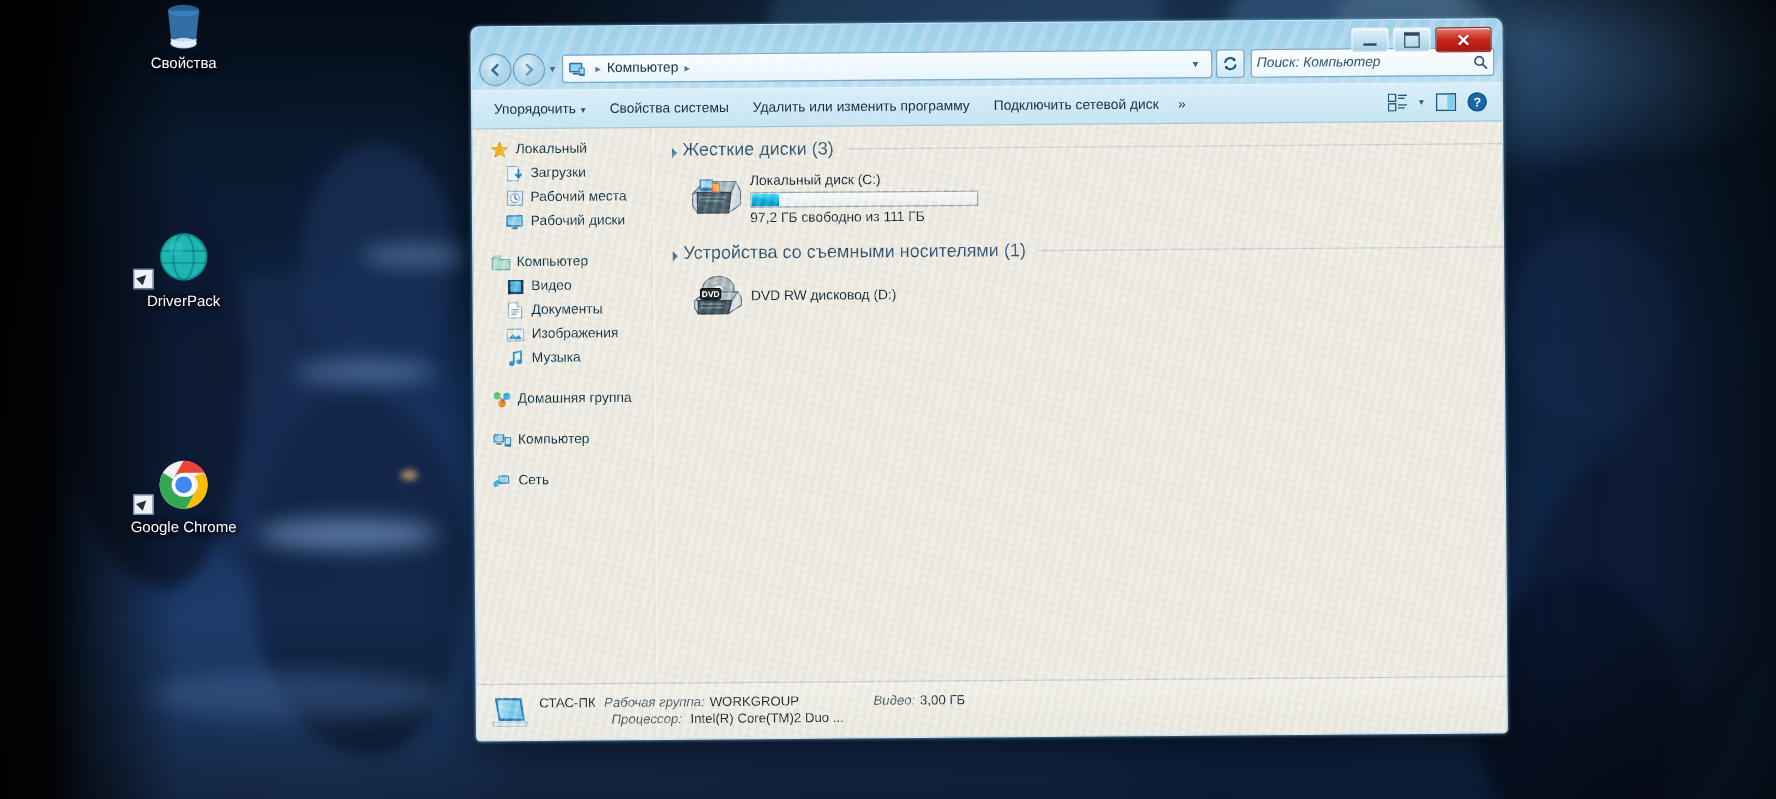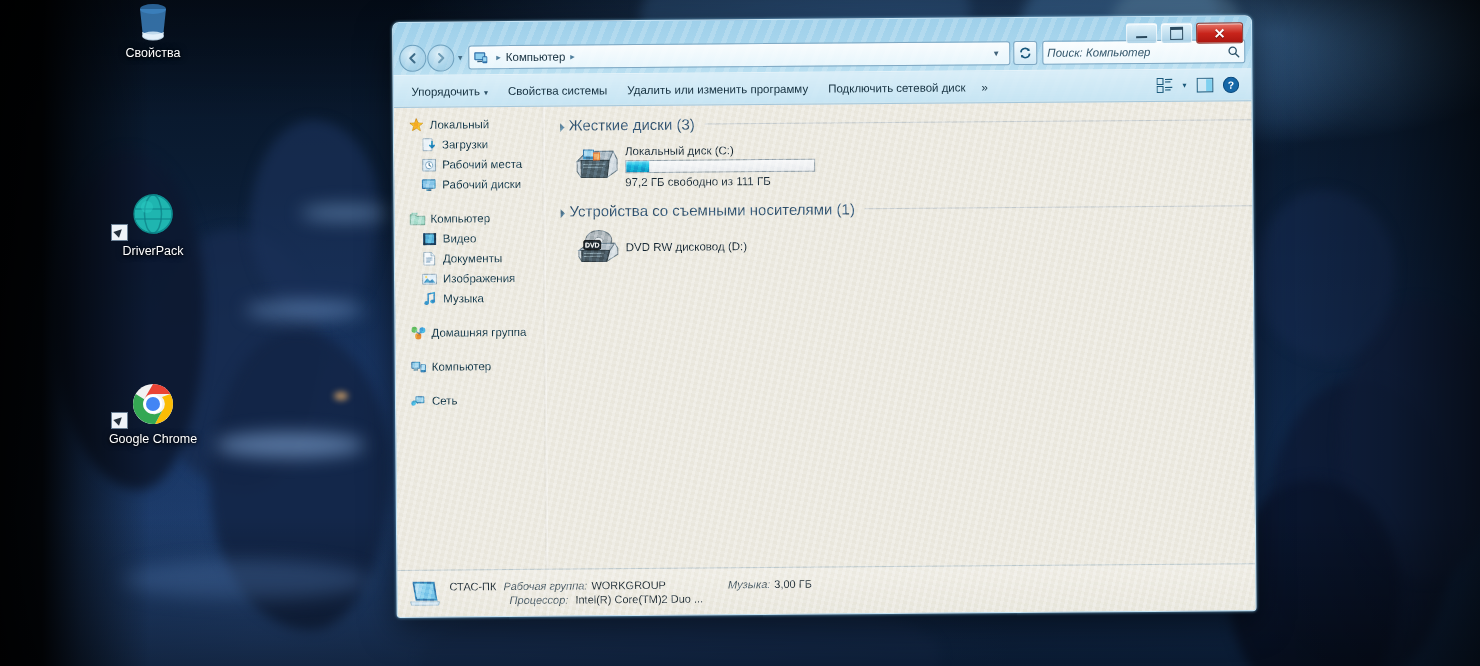--- a/index.html
+++ b/index.html
@@ -507,21 +507,21 @@
           <path d="M7 5 H16 L12 20 H9.6 Z" fill="#a8dcf4" opacity=".75"></path>
           <path d="M3 23 H32 L31 26.5 H4 Z" fill="#cfe4f2" stroke="#7ea6bf" stroke-width=".6"></path>
         </svg>
         <div>
           <div class="st-l1">
             <span>СТАС-ПК</span>
             <span style="width:7px;display:inline-block;"></span>
             <span class="st-lbl">Рабочая группа:</span>
             <span>WORKGROUP</span>
             <span class="st-gap"></span>
-            <span class="st-lbl">Музыка:</span>
+            <span class="st-lbl">Видео:</span>
             <span>3,00 ГБ</span>
           </div>
           <div class="st-l2">
             <span class="st-lbl">Процессор:</span>
             <span>Intel(R) Core(TM)2 Duo ...</span>
           </div>
         </div>
       </div>
 
       <div class="texture"></div>

